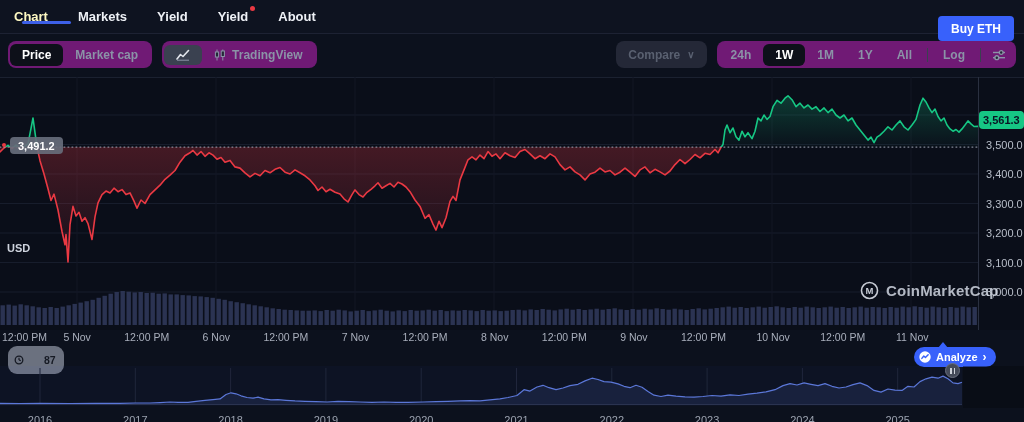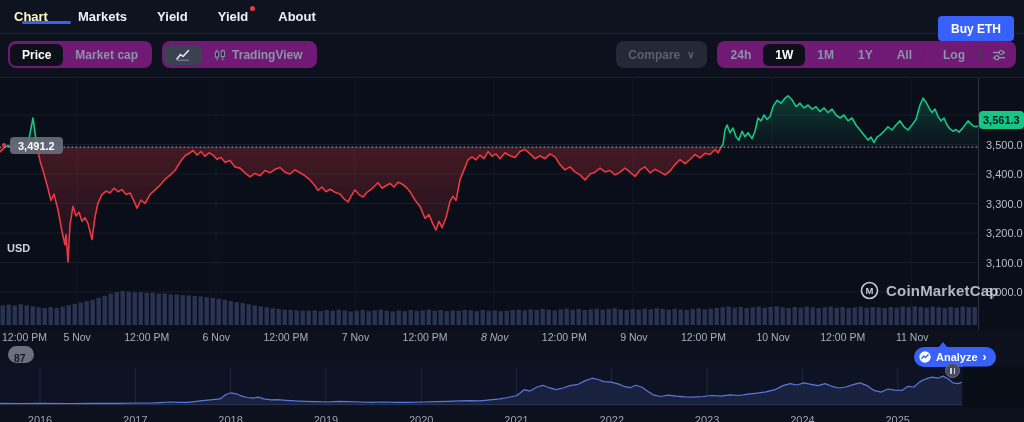--- a/index.html
+++ b/index.html
@@ -40,22 +40,22 @@
                    display:flex; align-items:center; font-size:11px; font-weight:600; color:#fff; }
   .baseline-dot { position:absolute; left:2px; top:143px; width:4px; height:4px; border-radius:50%; background:#ea3943; }
   .watermark { position:absolute; left:860px; top:281px; display:flex; align-items:center; gap:7px; opacity:0.92; }
   .watermark .wm-text { font-size:15px; font-weight:600; color:rgba(213,218,229,0.9); letter-spacing:0.2px; }
 
   .x-axis { position:absolute; top:331px; left:0; width:978px; height:13px; }
   .x-axis span { position:absolute; font-size:10.5px; color:#a9afbc; white-space:nowrap; transform:translateX(-50%); }
   .x-axis span.first { transform:none; }
 
   
-  .history-pill { position:absolute; left:8px; top:346px; height:17px; padding:0 8px 0 6px; background:rgba(125,131,144,0.85); border-radius:9px;
-                  display:flex; align-items:center; gap:6px; font-size:10.5px; font-weight:700; color:#161a24;flex-direction:column; }
+  .history-pill { position:absolute; left:8px; top:346px; height:28px; padding:0 8px 0 6px; background:rgba(125,131,144,0.85); border-radius:9px;
+                  display:flex; align-items:center; gap:20px; font-size:10.5px; font-weight:700; color:#161a24; }
   .analyze-btn { position:absolute; left:914px; top:347px; height:20px; padding:0 9px 0 5px; background:#3861fb; border-radius:11px;
                  display:flex; align-items:center; gap:5px; font-size:11px; font-weight:700; color:#fff; cursor:pointer; }
   .analyze-pointer { position:absolute; left:938px; top:342px; width:0; height:0; border-left:5px solid transparent; border-right:5px solid transparent; border-bottom:6px solid #3861fb; }
   .analyze-chevron { font-size:12px; font-weight:700; }
 
   
   #mini-svg { position:absolute; top:366px; left:0; }
   .years { position:absolute; top:414px; left:0; width:900px; height:13px; }
   .years span { position:absolute; font-size:11px; color:#9aa1ae; transform:translateX(-50%); }
   .mini-handle { position:absolute; left:945px; top:363px; width:15px; height:15px; border-radius:50%; background:#454b5a; border:1px solid #6a7080;
@@ -356,21 +356,21 @@
   </div>
 
   <div class="x-axis" id="x-axis">
       <span class="first" style="left: 2px;">12:00 PM</span>
       <span style="left: 77.1px;">5 Nov</span>
       <span style="left: 146.7px;">12:00 PM</span>
       <span style="left: 216.3px;">6 Nov</span>
       <span style="left: 285.9px;">12:00 PM</span>
       <span style="left: 355.5px;">7 Nov</span>
       <span style="left: 425.1px;">12:00 PM</span>
-      <span style="left: 494.7px; font-style: italic;">8 Nov</span>
+      <span style="left: 494.7px;">8 Nov</span>
       <span style="left: 564.3px;">12:00 PM</span>
       <span style="left: 633.9px;">9 Nov</span>
       <span style="left: 703.5px;">12:00 PM</span>
       <span style="left: 773.1px;">10 Nov</span>
       <span style="left: 842.7px;">12:00 PM</span>
       <span style="left: 912.3px;">11 Nov</span>
     </div>
 
   <div class="history-pill">
     <svg width="10" height="10" viewBox="0 0 10 10">

